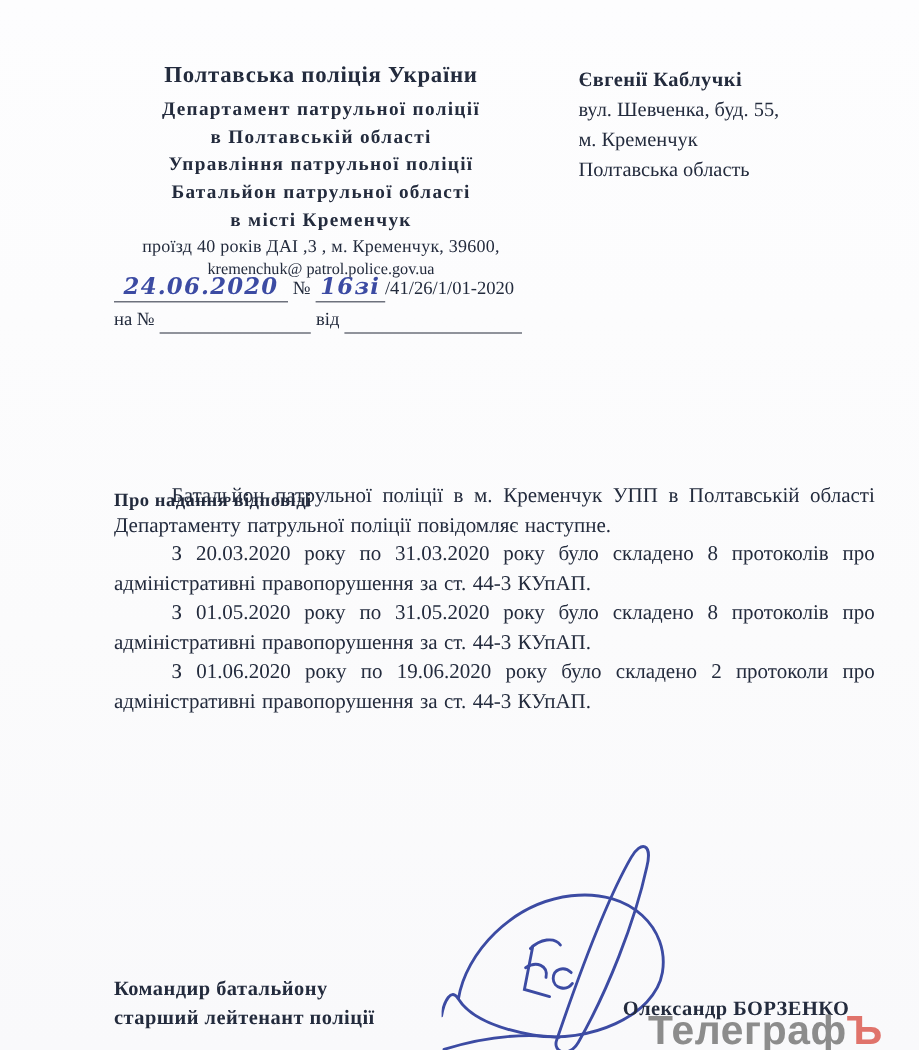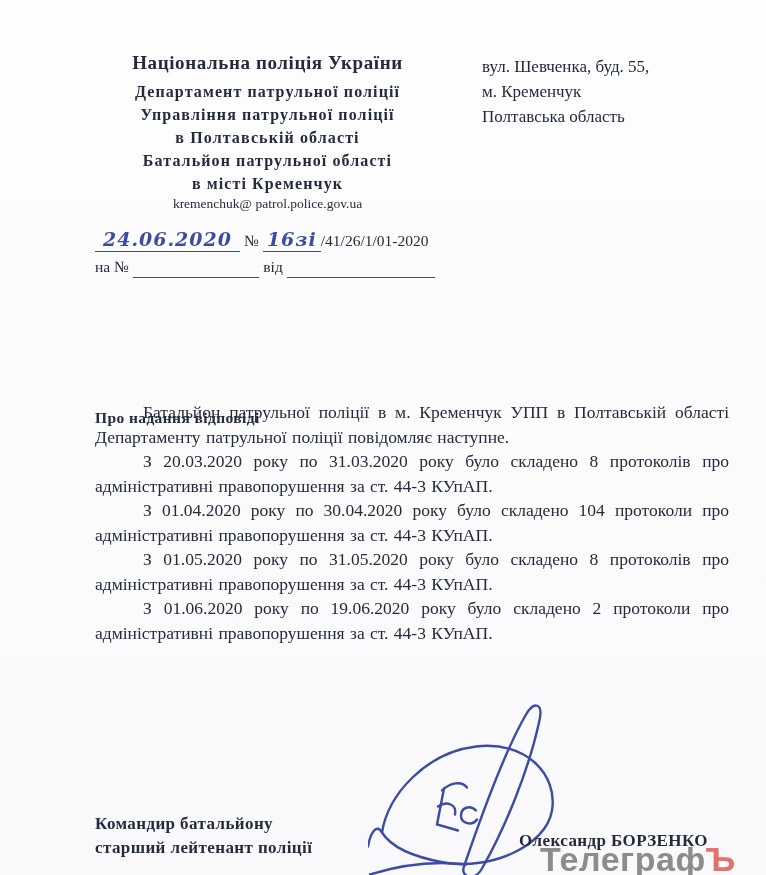--- a/index.html
+++ b/index.html
@@ -74,29 +74,31 @@
     white-space:nowrap;
   }
 </style>
 </head>
 <body>
 
 <div class="page">
 
   <div class="header">
     <div class="sender">
-      <div class="sender-title">Національна поліція України</div>
+      <div class="sender-title">Полтавська поліція України</div>
       <div class="sender-line">Департамент патрульної поліції</div>
+      <div class="sender-line">в Полтавській області</div>
       <div class="sender-line">Управління патрульної поліції</div>
-      <div class="sender-line">в Полтавській області</div>
       <div class="sender-line">Батальйон патрульної області</div>
       <div class="sender-line">в місті Кременчук</div>
+      <div class="sender-addr">проїзд 40 років ДАІ ,3 , м. Кременчук, 39600,</div>
       <div class="sender-email">kremenchuk@ patrol.police.gov.ua</div>
     </div>
     <div class="recipient">
+      <div class="recipient-name">Євгенії Каблучкі</div>
       <div class="recipient-line">вул. Шевченка, буд. 55,</div>
       <div class="recipient-line">м. Кременчук</div>
       <div class="recipient-line">Полтавська область</div>
     </div>
   </div>
 
   <div class="ref">
     <div class="ref-row">
       <span class="uline date-cell"><span class="hw">24.06.2020</span></span>
       <span class="ref-label">№</span>
@@ -109,21 +111,20 @@
       <span class="ref-label">від</span>
       <span class="uline blank2"></span>
     </div>
   </div>
 
   <div class="subject">Про надання відповіді</div>
 
   <div class="body-text">
     <p>Батальйон патрульної поліції в м. Кременчук УПП в Полтавській області Департаменту патрульної поліції повідомляє наступне.</p>
     <p>З 20.03.2020 року по 31.03.2020 року було складено 8 протоколів про адміністративні правопорушення за ст. 44-3 КУпАП.</p>
-    <p>З 01.04.2020 року по 30.04.2020 року було складено 104 протоколи про адміністративні правопорушення за ст. 44-3 КУпАП.</p>
     <p>З 01.05.2020 року по 31.05.2020 року було складено 8 протоколів про адміністративні правопорушення за ст. 44-3 КУпАП.</p>
     <p>З 01.06.2020 року по 19.06.2020 року було складено 2 протоколи про адміністративні правопорушення за ст. 44-3 КУпАП.</p>
   </div>
 
   <div class="sig-block">
     <div>Командир батальйону</div>
     <div>старший лейтенант поліції</div>
   </div>
 
   <svg class="signature-svg" viewBox="0 0 235 185" fill="none" stroke="#3c4ba3" stroke-width="2.4" stroke-linecap="round">

